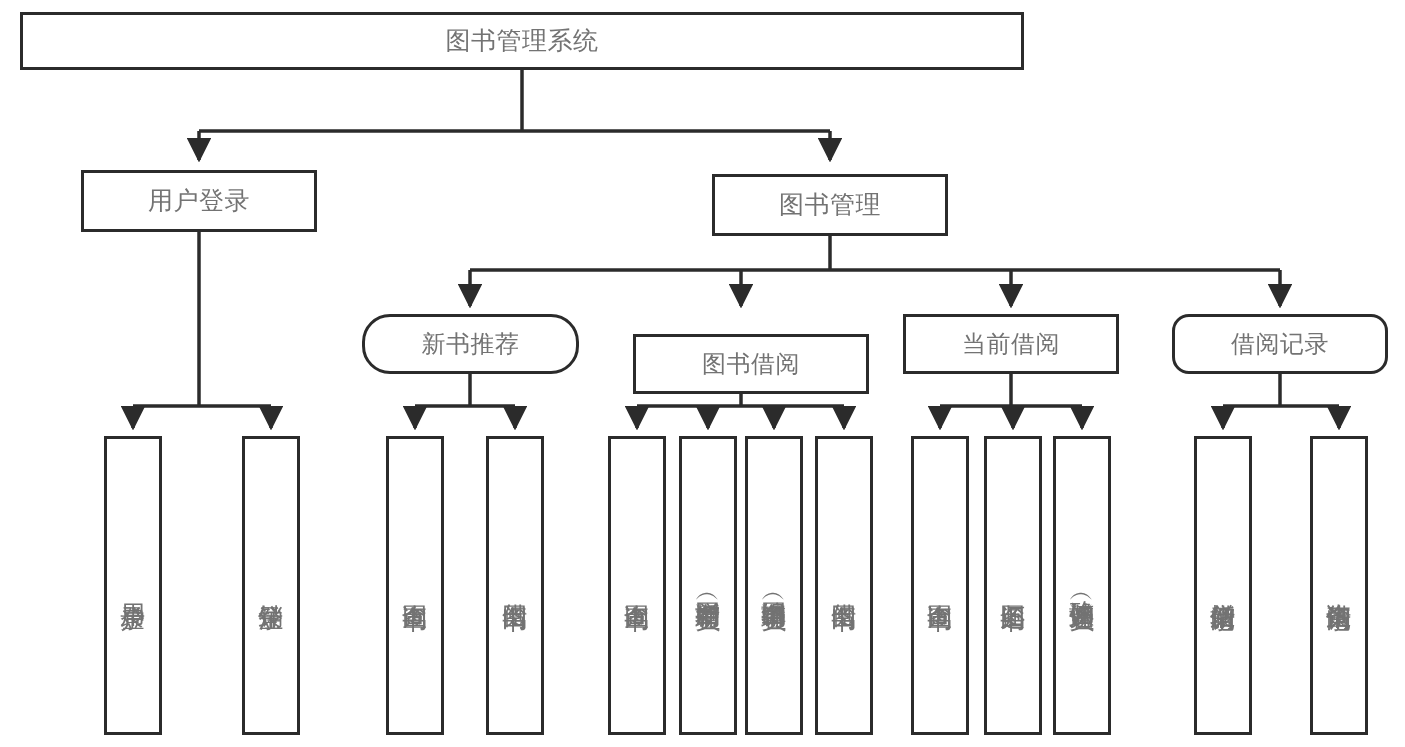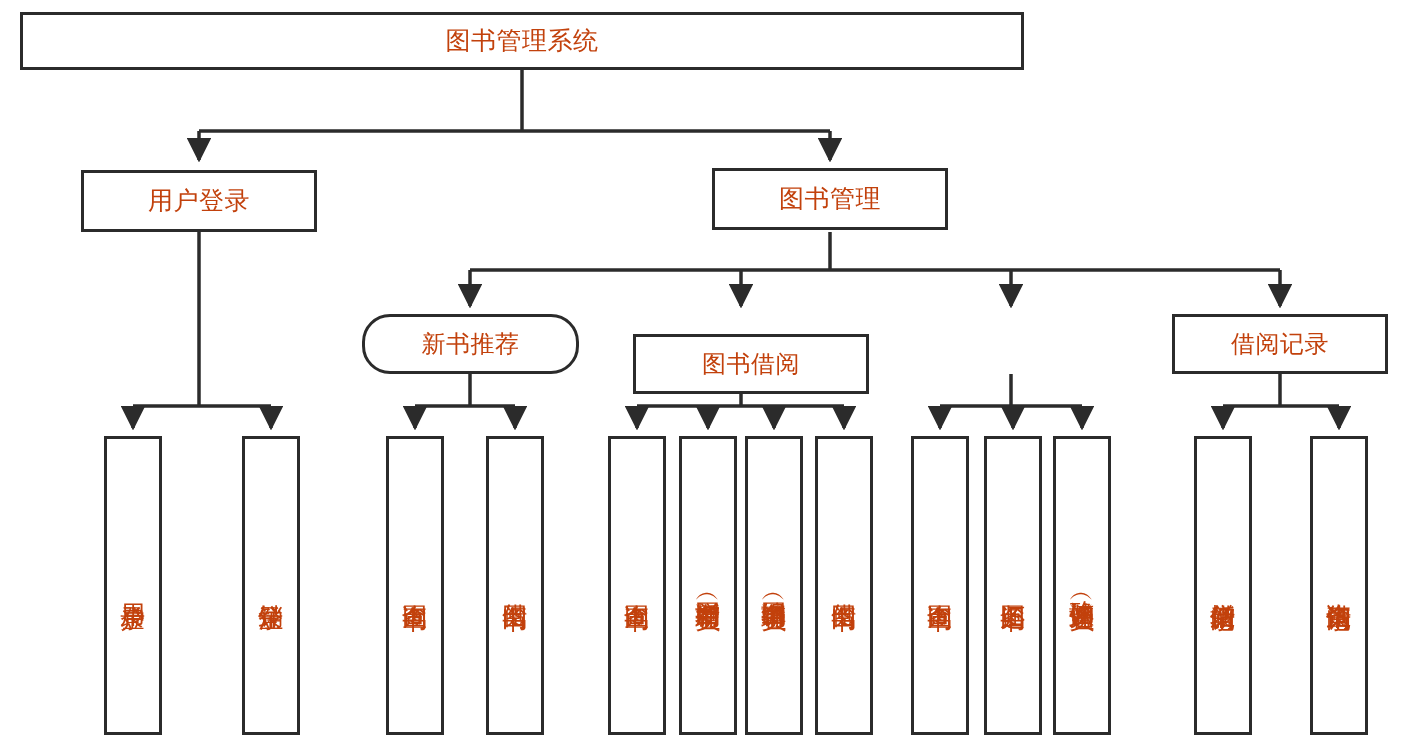--- a/index.html
+++ b/index.html
@@ -33,21 +33,21 @@
     border: 3px solid #2b2b2b;
     display: flex;
     align-items: center;
     justify-content: center;
     text-align: center;
   }
   .node-label {
     display: block;
     line-height: 1.18;
     letter-spacing: 0.5px;
-    color: #c2410c;
+    color: #737373;
   }
   .node.root .node-label { font-size: 25px; }
   .node.level2 .node-label { font-size: 25px; }
   .node.level3 .node-label { font-size: 24px; }
   .node.leaf {
     border-width: 3px;
     padding: 6px 0;
   }
   .node.leaf .node-label {
     writing-mode: vertical-rl;
@@ -122,31 +122,34 @@
     </g>
   </svg>
 
   <div class="node root" style="left: 20px; top: 12px; width: 1004px; height: 58px;">
     <span class="node-label">图书管理系统</span>
   </div>
 
   <div class="node level2" style="left: 81px; top: 170px; width: 236px; height: 62px;">
     <span class="node-label">用户登录</span>
   </div>
-  <div class="node level2" style="left: 712px; top: 168px; width: 236px; height: 62px;">
+  <div class="node level2" style="left: 712px; top: 174px; width: 236px; height: 62px;">
     <span class="node-label">图书管理</span>
   </div>
 
   <div class="node level3" style="left: 362px; top: 314px; width: 217px; height: 60px; border-radius: 28px;">
     <span class="node-label">新书推荐</span>
   </div>
   <div class="node level3" style="left: 633px; top: 314px; width: 236px; height: 60px; margin-top: 20px;">
     <span class="node-label">图书借阅</span>
   </div>
-  <div class="node level3" style="left: 1172px; top: 314px; width: 216px; height: 60px;">
+  <div class="node level3" style="left: 903px; top: 314px; width: 216px; height: 60px;">
+    <span class="node-label">当前借阅</span>
+  </div>
+  <div class="node level3" style="left: 1172px; top: 314px; width: 216px; height: 60px; border-radius: 17px;">
     <span class="node-label">借阅记录</span>
   </div>
 
   <div class="node leaf" style="left: 104px; top: 436px; width: 58px; height: 299px;">
     <span class="node-label">用户登录</span>
   </div>
   <div class="node leaf" style="left: 242px; top: 436px; width: 58px; height: 299px;">
     <span class="node-label">注销登录</span>
   </div>
   <div class="node leaf" style="left: 386px; top: 436px; width: 58px; height: 299px;">

